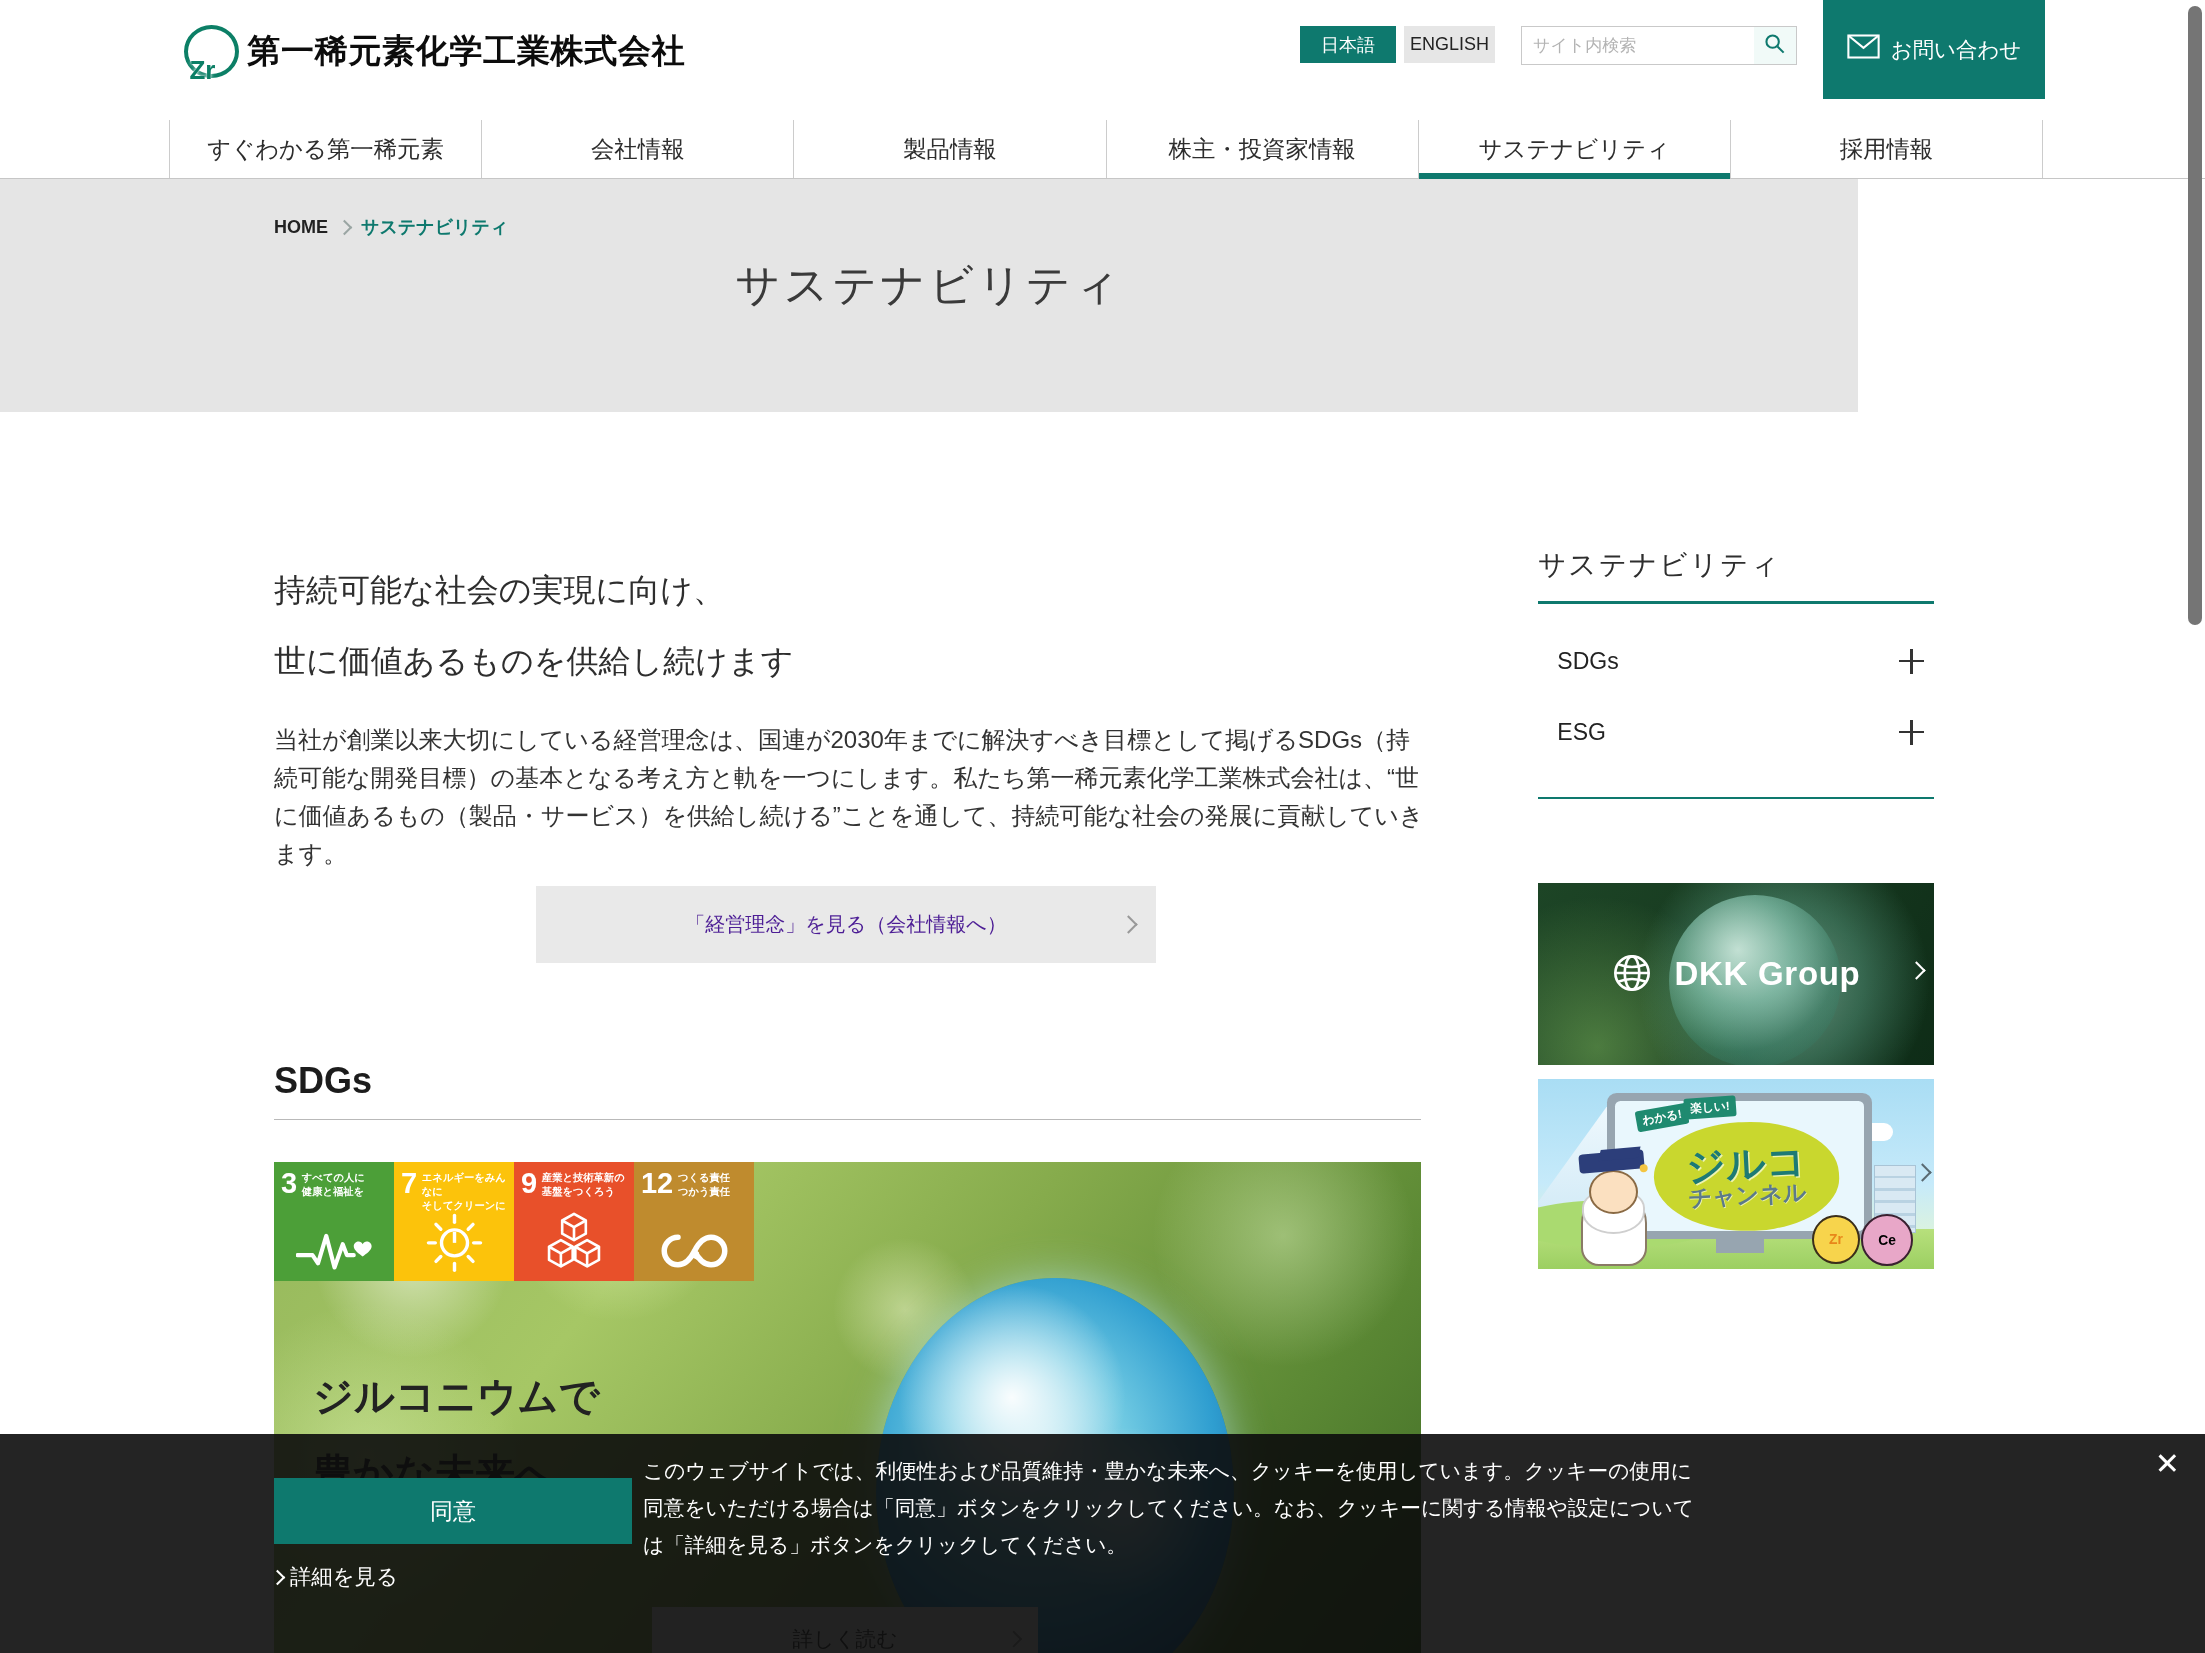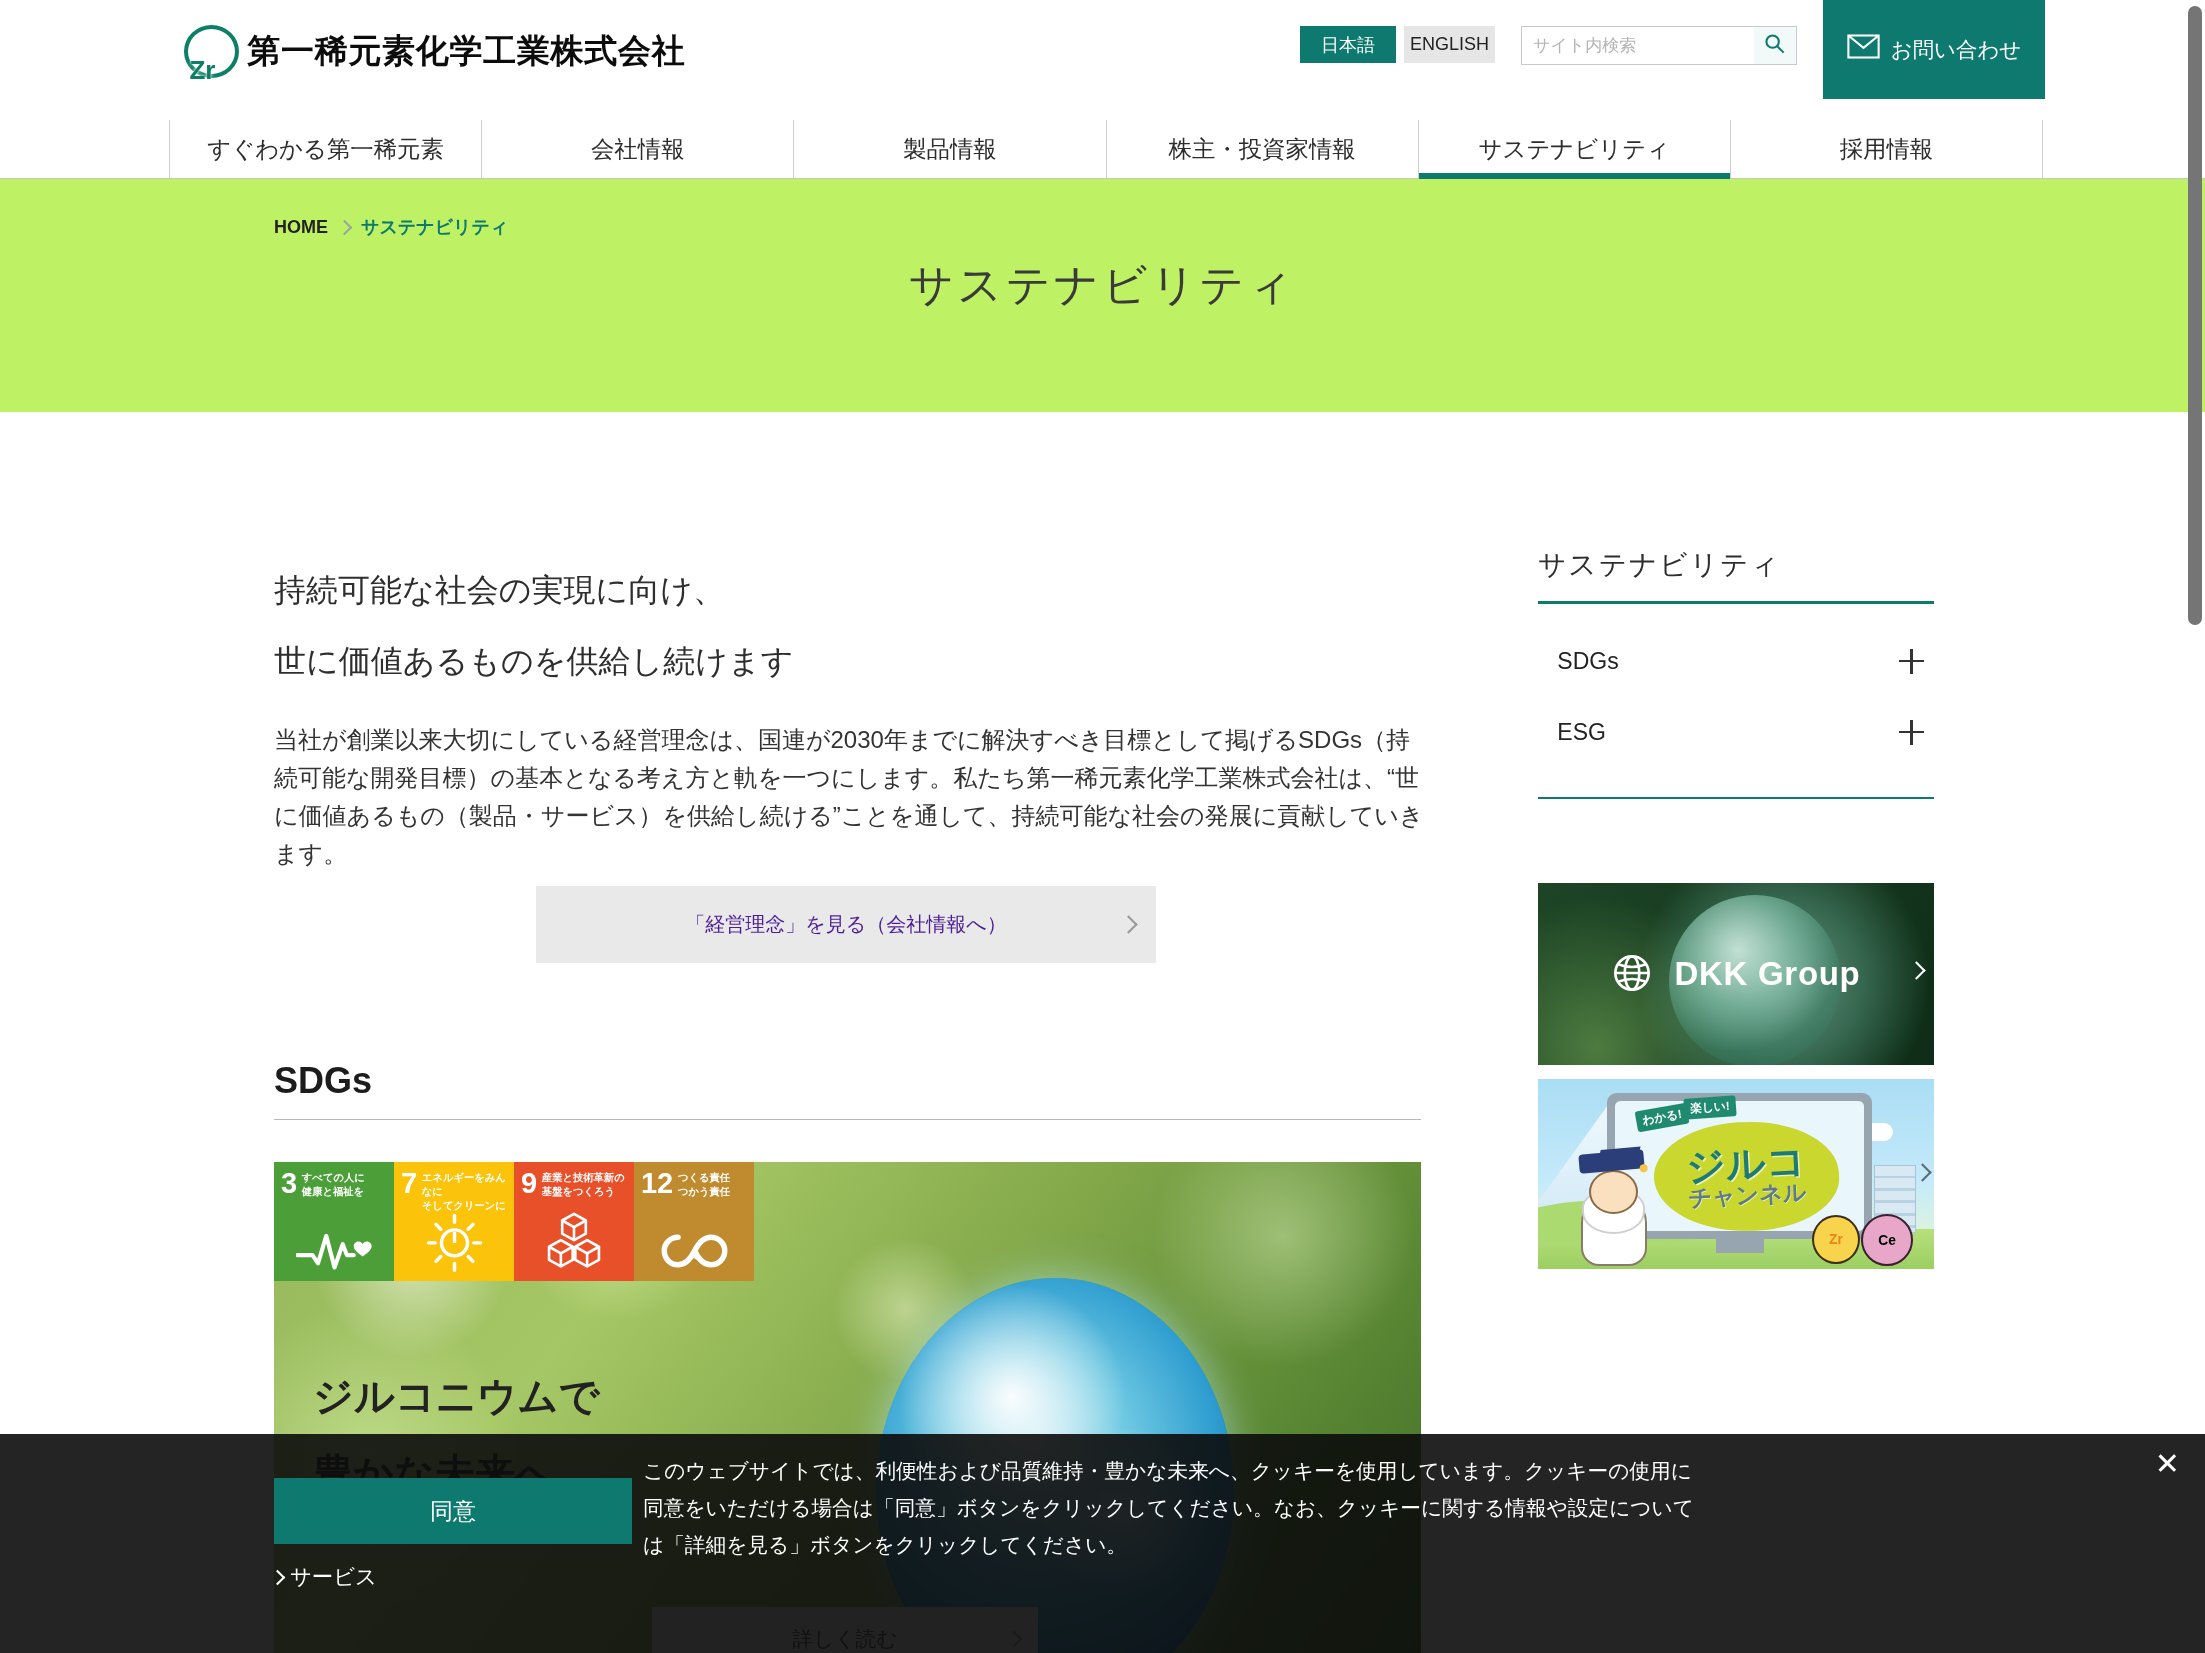--- a/index.html
+++ b/index.html
@@ -28,21 +28,21 @@
   .contact-btn{position:absolute;left:1823px;top:0;width:222px;height:99px;background:#0e796e;color:#fff;display:flex;align-items:center;justify-content:center;gap:11px;font-size:21.4px;cursor:pointer;}
 
   
   .nav{position:absolute;left:0;top:120px;width:2205px;height:59px;background:#fff;border-bottom:1.4px solid #c6c6c6;box-sizing:border-box;}
   .nav-inner{position:absolute;left:169px;right:162px;top:0;bottom:0;display:flex;}
   .nav-item{flex:1;display:flex;align-items:center;justify-content:center;font-size:23.4px;color:#2d2d2d;border-left:0.7px solid #ccc;position:relative;cursor:pointer;}
   .nav-item:last-child{border-right:0.7px solid #ccc;}
   .nav-item.active::after{content:"";position:absolute;left:0;right:0;bottom:-1.4px;height:6.2px;background:#0e796e;}
 
   
-  .hero{position:absolute;left:0;top:179px;width:2205px;height:233px;background:#bef264;text-decoration:underline;}
+  .hero{position:absolute;left:0;top:179px;width:1858px;height:233px;background:#e5e5e5;text-decoration:underline;}
   .breadcrumb{position:absolute;left:274px;top:36px;display:flex;align-items:center;gap:11px;font-size:18px;}
   .bc-home{color:#222;font-weight:700;cursor:pointer;}
   .bc-chev{width:9px;height:9px;border-top:2.1px solid #9aa5a3;border-right:2.1px solid #9aa5a3;transform:rotate(45deg);margin-top:1.4px;}
   .bc-current{color:#0e796e;font-weight:700;}
   .hero-title{position:absolute;left:0;right:0;top:77px;text-align:center;font-size:44px;letter-spacing:3.4px;color:#3a3a3a;font-weight:500;}
 
   
   .main-heading{position:absolute;left:274px;top:555px;font-size:32px;line-height:71px;color:#2e2e2e;font-weight:500;}
   .main-para{position:absolute;left:274px;top:721px;width:1155px;font-size:24px;line-height:38px;color:#333;}
   .philosophy-btn{position:absolute;left:536px;top:886px;width:620px;height:77px;background:#e9e9e9;display:flex;align-items:center;justify-content:center;font-size:20px;color:#4c1d95;cursor:pointer;}
@@ -352,21 +352,21 @@
     </div>
     <div class="z-mascot z-m1">Zr</div>
     <div class="z-mascot z-m2">Ce</div>
     <div class="z-chev"></div>
   </div>
 
   <div class="cookie">
     <div class="agree-btn">同意</div>
     <div class="detail-link">
       <span class="detail-chev"></span>
-      <span>サービス</span>
+      <span>詳細を見る</span>
     </div>
     <div class="cookie-text">
       <div>このウェブサイトでは、利便性および品質維持・豊かな未来へ、クッキーを使用しています。クッキーの使用に</div>
       <div>同意をいただける場合は「同意」ボタンをクリックしてください。なお、クッキーに関する情報や設定について</div>
       <div>は「詳細を見る」ボタンをクリックしてください。</div>
     </div>
     <div class="cookie-close">✕</div>
   </div>
 
   <div class="scrollbar-thumb"></div>

